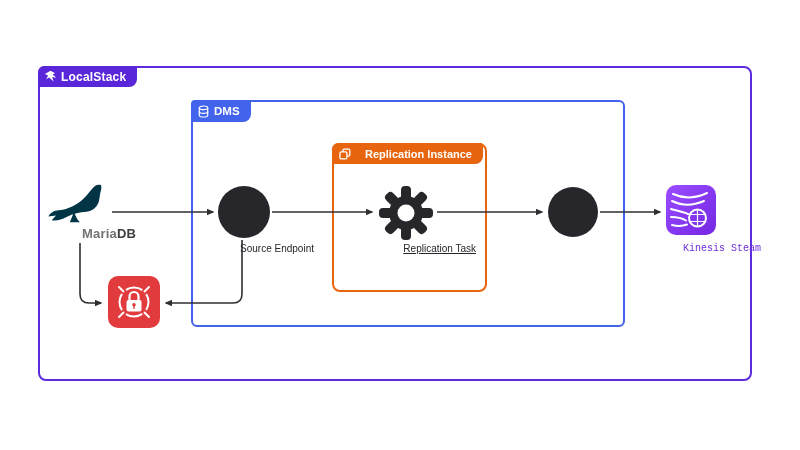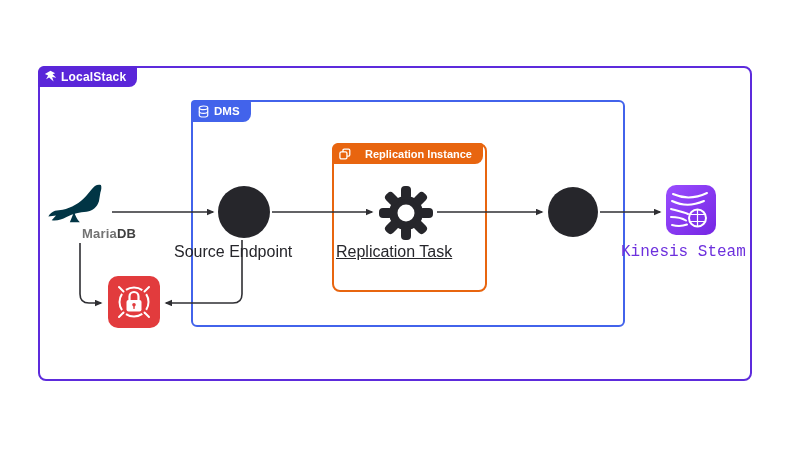--- a/index.html
+++ b/index.html
@@ -15,21 +15,21 @@
   .badge svg{display:block;}
   .badge-localstack{left:38px;top:66px;height:21px;padding:0 11px 0 6px;gap:4px;
          background:#5a26d9;border-radius:6px 2px 8px 0;font-size:12px;letter-spacing:.2px;}
   .badge-dms{left:191px;top:100px;height:22px;padding:0 11px 0 7px;gap:5px;
          background:#4263eb;border-radius:4px 3px 8px 0;font-size:11.5px;font-weight:600;}
   .badge-ri{left:332px;top:143px;height:21px;padding:0 11px 0 7px;gap:14px;
          background:#e8650f;border-radius:6px 3px 8px 0;font-size:11px;font-weight:600;}
 
   .edges-layer{position:absolute;left:0;top:0;width:800px;height:450px;pointer-events:none;}
 
-  .node-label{position:absolute;width:140px;text-align:left;font-size:16px;color:#26262b;}
+  .node-label{position:absolute;width:140px;text-align:right;font-size:10px;color:#26262b;}
   .label-kinesis{color:#6d30dd;font-family:Liberation Mono, monospace;}
   .label-secrets{color:#e23b3d;}
 
   .endpoint-circle{position:absolute;width:52px;height:52px;border-radius:50%;background:#26262b;}
   .endpoint-circle.target{width:50px;height:50px;}
 
   .kinesis-tile{position:absolute;left:666px;top:185px;width:50px;height:50px;border-radius:10px;
         background:linear-gradient(135deg,#9a4dff,#7526e3);}
   .secrets-tile{position:absolute;left:108px;top:276px;width:52px;height:52px;border-radius:10px;
         background:#e23b3d;}

